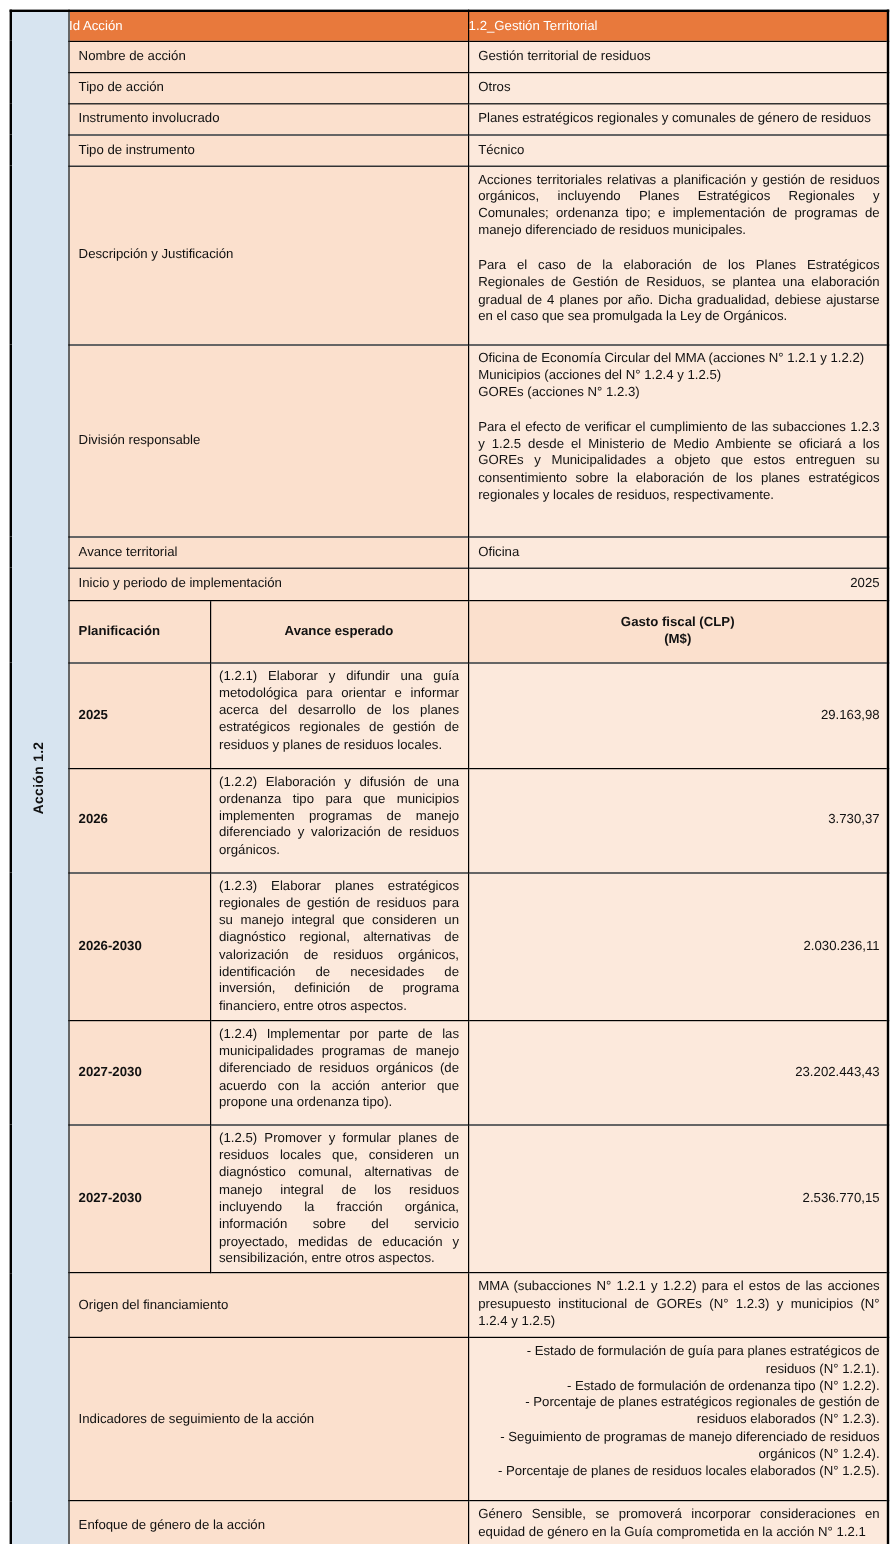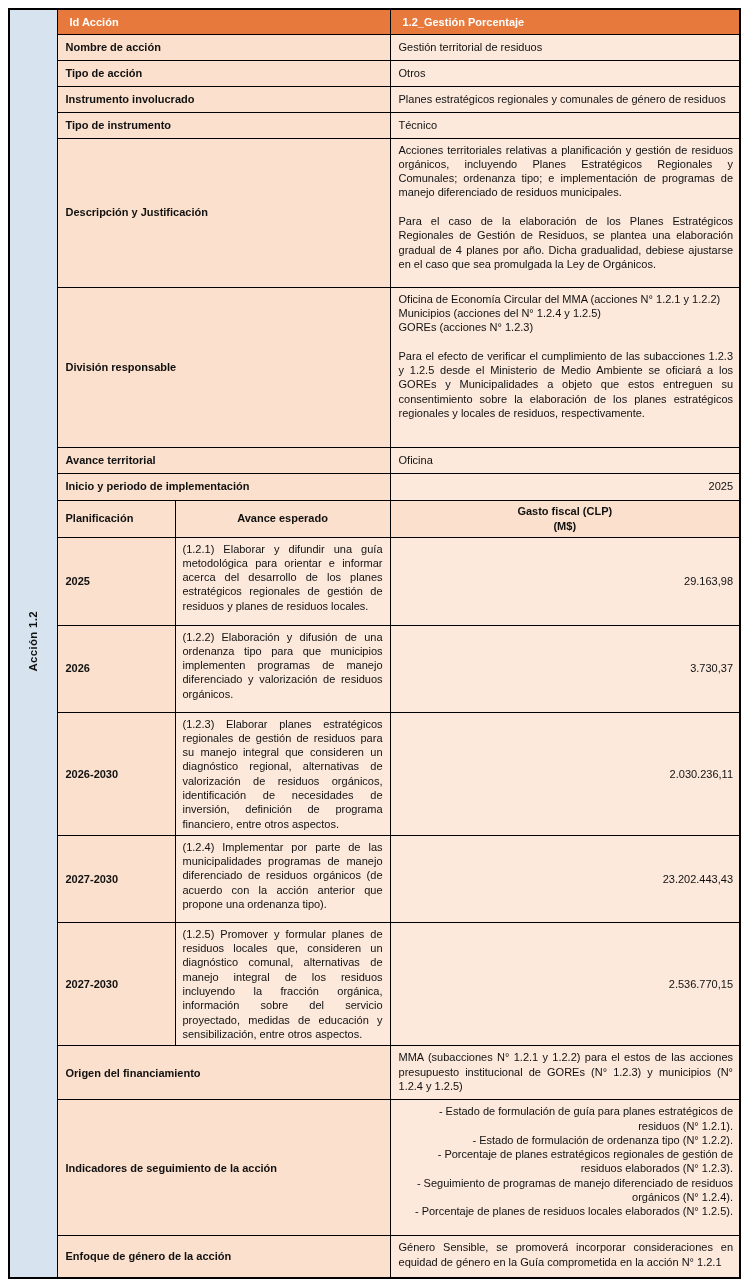--- a/index.html
+++ b/index.html
@@ -2,22 +2,22 @@
 <html style="--header-bg: #E8793C; --header-text: #FFFFFF; --label-bg: #FBE0CD; --value-bg: #FCE9DC; --side-bg: #D7E4F0; --border: #000000;"><head>
 <meta charset="utf-8">
 <style>
   html,body{margin:0;padding:0;background:#ffffff;}
   body{width:747px;height:1287px;position:relative;font-family:"Liberation Sans",sans-serif;color:#111;}
   .doc{position:absolute;left:8px;top:8px;}
   table{border-collapse:collapse;table-layout:fixed;width:731px;border:2px solid #000;}
   td{border:1px solid #000;font-size:11px;line-height:1.3;padding:2px 6px;vertical-align:middle;overflow:hidden;word-wrap:break-word;}
   .side{background:var(--side-bg,#d7e4f0);text-align:center;vertical-align:middle;padding:0;}
   .side span{display:inline-block;writing-mode:vertical-rl;transform:rotate(180deg);font-weight:bold;font-size:11.5px;letter-spacing:.3px;color:#111;}
-  .hdr-cell{background:var(--header-bg,#e8793c);color:#fff;font-weight:bold;padding-left:12px;}
-  .lbl{background:var(--label-bg,#fbe0cd);font-weight:bold;padding-left:8px;}
+  .hdr-cell{background:var(--header-bg,#e8793c);color:#fff;font-weight:normal;padding-left:0;}
+  .lbl{background:var(--label-bg,#fbe0cd);font-weight:normal;padding-left:8px;}
   .val{background:var(--value-bg,#fce9dc);padding-left:8px;margin-left:32px;}
   .multi{white-space:pre-line;text-align:justify;vertical-align:top;padding-top:4px;padding-bottom:4px;}
   .num{text-align:right;padding-right:6px;}
   .ctr{text-align:center;padding-left:2px;padding-right:2px;}
   .avance{background:var(--value-bg,#fce9dc);text-align:justify;vertical-align:top;padding:4px 7px;margin-left:28px;}
   .year{background:var(--label-bg,#fbe0cd);font-weight:bold;padding-left:8px;}
   .phead{background:var(--label-bg,#fbe0cd);font-weight:bold;}
 </style>
 </head>
 <body>
@@ -30,21 +30,21 @@
         <col style="width:215px">
         <col style="width:350px">
     </colgroup>
 
     <tbody>
         <tr style="height:25px">
       <td class="side" rowspan="18">
         <span>Acción 1.2</span>
       </td>
       <td class="hdr-cell" colspan="2">Id Acción</td>
-      <td class="hdr-cell">1.2_Gestión Porcentaje</td>
+      <td class="hdr-cell">1.2_Gestión Territorial</td>
     </tr>
 
     <tr style="height:26px">
       <td class="lbl" colspan="2">Nombre de acción</td>
       <td class="val">Gestión territorial de residuos</td>
     </tr>
     <tr style="height:26px">
       <td class="lbl" colspan="2">Tipo de acción</td>
       <td class="val">Otros</td>
     </tr>
@@ -76,21 +76,21 @@
     <tr style="height:26px">
       <td class="lbl" colspan="2">Avance territorial</td>
       <td class="val">Oficina</td>
     </tr>
 
     <tr style="height:27px">
       <td class="lbl" colspan="2">Inicio y periodo de implementación</td>
       <td class="val num">2025</td>
     </tr>
 
-    <tr style="height:37px">
+    <tr style="height:52px">
       <td class="phead" style="padding-left:8px">Planificación</td>
       <td class="phead ctr">Avance esperado</td>
       <td class="phead ctr">
         <div>Gasto fiscal (CLP)</div>
         <div>(M$)</div>
       </td>
     </tr>
 
     <tr style="height:88px">
       <td class="year">2025</td>

